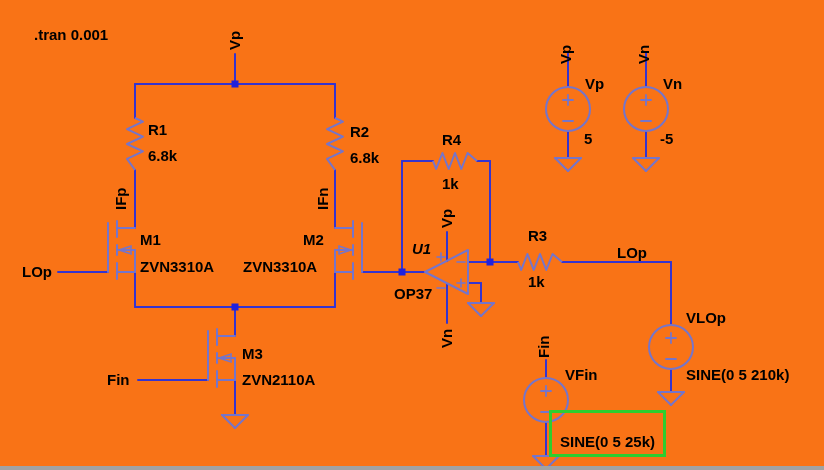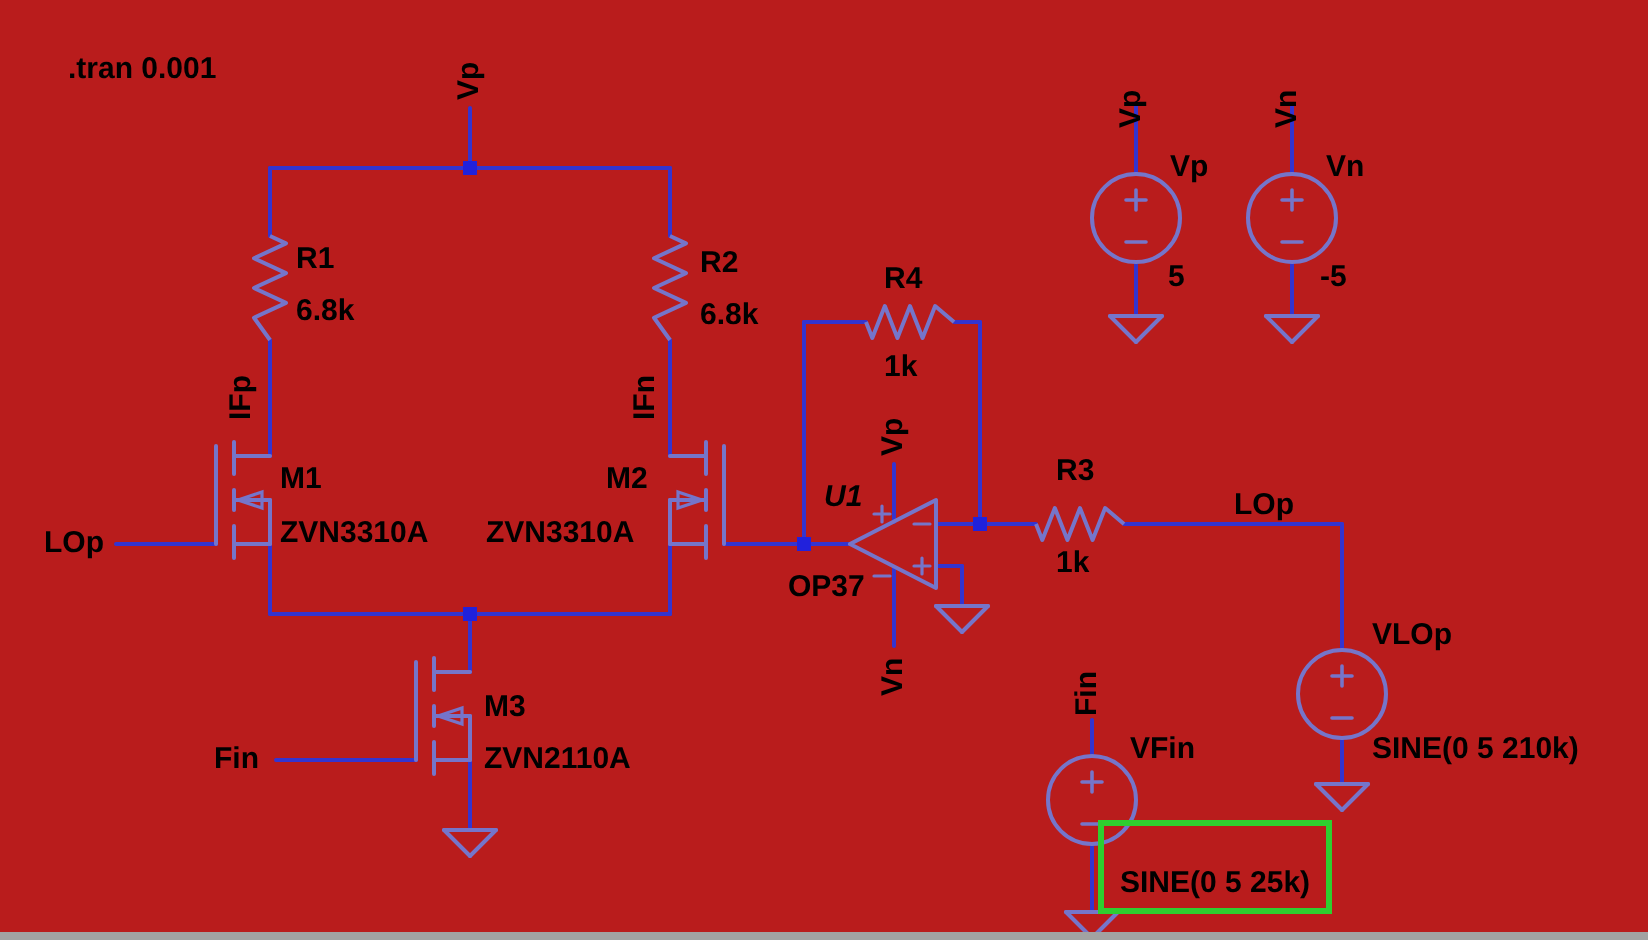--- a/index.html
+++ b/index.html
@@ -1,18 +1,18 @@
 <!DOCTYPE html>
 <html><head>
 <meta charset="utf-8">
 <style>
   html,body{margin:0;padding:0;background:#888;}
   #screen{
     position:relative; width:824px; height:470px;
-    background:#b91c1c; overflow:hidden;
+    background:#f97316; overflow:hidden;
     font-family:"Liberation Sans", sans-serif;
   }
   #sch{position:absolute;left:0;top:0;}
   .lbl{
     position:absolute; font:bold 15px "Liberation Sans", sans-serif;
     color:#000; white-space:nowrap; line-height:18px; height:18px;
   }
   .rot{ transform:rotate(-90deg); transform-origin:0 100%; }
   .boxed{
     border:3px solid #2fce2f; padding:20px 8px 3px 8px; height:auto;

